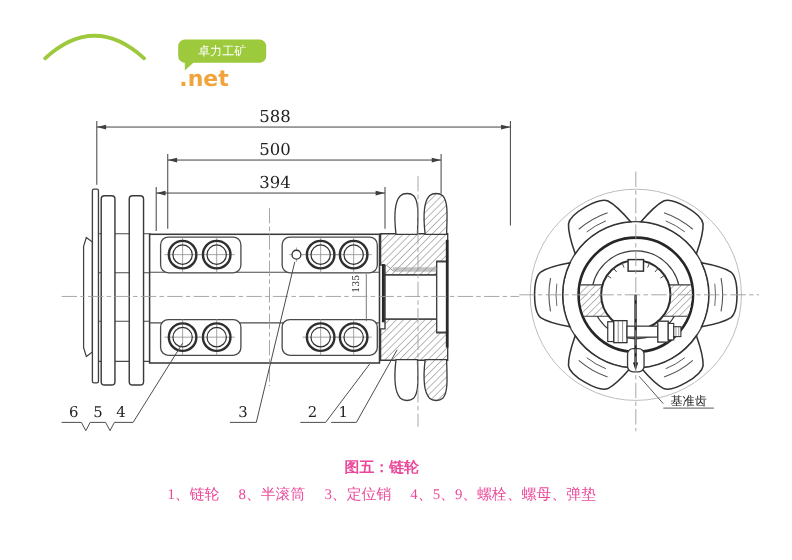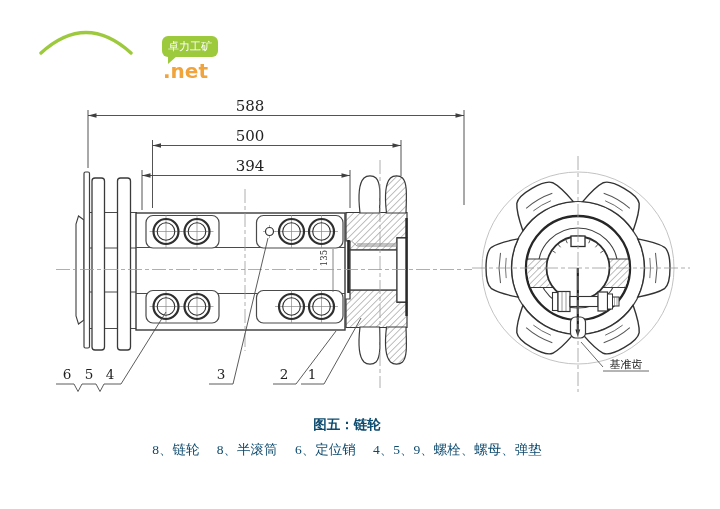--- a/index.html
+++ b/index.html
@@ -6,31 +6,31 @@
   .page{position:relative;width:720px;height:509px;background:#ffffff;overflow:hidden;
         font-family:"DejaVu Sans",sans-serif;}
   
   .logo{position:absolute;left:30px;top:20px;width:210px;height:72px;}
   .logo-arc{position:absolute;left:8px;top:2px;}
   .brand{position:absolute;left:1px;top:29px;font-size:28px;font-weight:bold;
          color:#F1A33C;letter-spacing:0px;line-height:1;}
   .tld{position:absolute;left:133px;top:41px;font-size:20px;font-weight:bold;
        color:#F1A33C;line-height:1;}
   .bubble{position:absolute;left:132px;top:16px;background:#9DC93D;color:#ffffff;
-          font-size:11px;line-height:1;padding:5px 6px;border-radius:6px;white-space:nowrap;}
+          font-size:11px;line-height:1;padding:5px 18px;border-radius:6px;white-space:nowrap;}
   .bubble::after{content:"";position:absolute;left:6px;bottom:-7px;width:0;height:0;
           border-style:solid;border-width:8px 9px 0 0;border-color:#9DC93D transparent transparent transparent;}
   
   .drawing{position:absolute;left:0;top:0;}
   text.dim{font-family:"DejaVu Serif","Liberation Serif",serif;font-size:15px;fill:#222;}
   text.dim-small{font-family:"DejaVu Serif","Liberation Serif",serif;font-size:8.5px;fill:#333;}
   text.balloon{font-family:"DejaVu Serif","Liberation Serif",serif;font-size:13.5px;fill:#222;}
   text.cn{font-family:"DejaVu Sans",sans-serif;font-size:11px;fill:#222;}
   
-  .caption{position:absolute;left:0;top:416px;width:694px;text-align:center;color:#0c4a6e;
+  .caption{position:absolute;left:0;top:416px;width:694px;text-align:center;color:#ec4899;
            font-family:"Liberation Serif","DejaVu Serif",serif;}
   .cap-title{font-size:13.5px;font-weight:bold;}
   .cap-items{margin-top:7px;font-size:13.5px;}
   .cap-items span{margin:0 7px;white-space:nowrap;}
 </style>
 </head>
 <body>
 
 <div class="page">
 
@@ -277,20 +277,20 @@
       <text class="balloon" x="110" y="379" text-anchor="middle">4</text>
       <text class="balloon" x="221" y="379" text-anchor="middle">3</text>
       <text class="balloon" x="284" y="379" text-anchor="middle">2</text>
       <text class="balloon" x="312" y="379" text-anchor="middle">1</text>
     </g>
   </svg>
 
   <div class="caption">
     <div class="cap-title">图五：链轮</div>
     <div class="cap-items">
-      <span>8、链轮</span>
+      <span>1、链轮</span>
       <span>8、半滚筒</span>
-      <span>6、定位销</span>
+      <span>3、定位销</span>
       <span>4、5、9、螺栓、螺母、弹垫</span>
     </div>
   </div>
 
 </div>
 
 </body></html>

